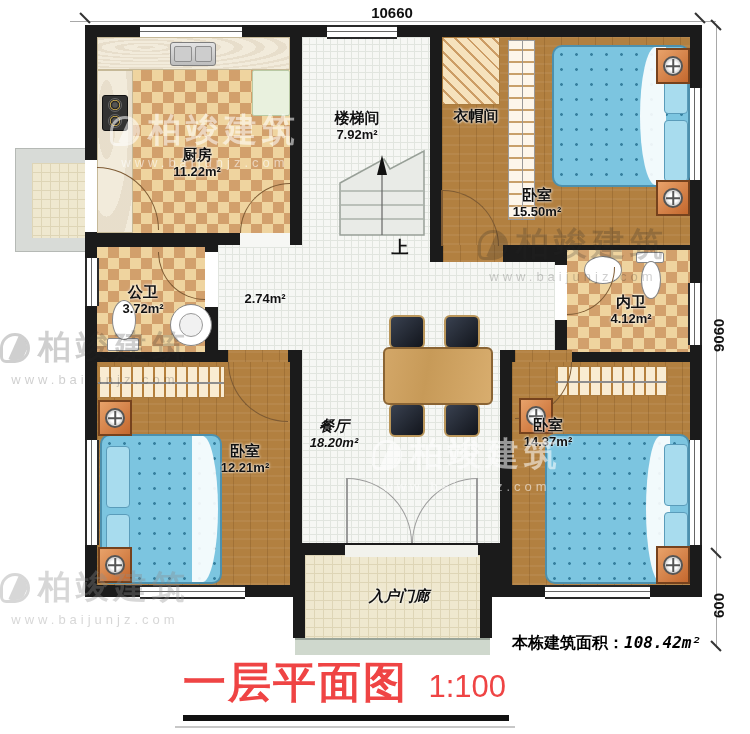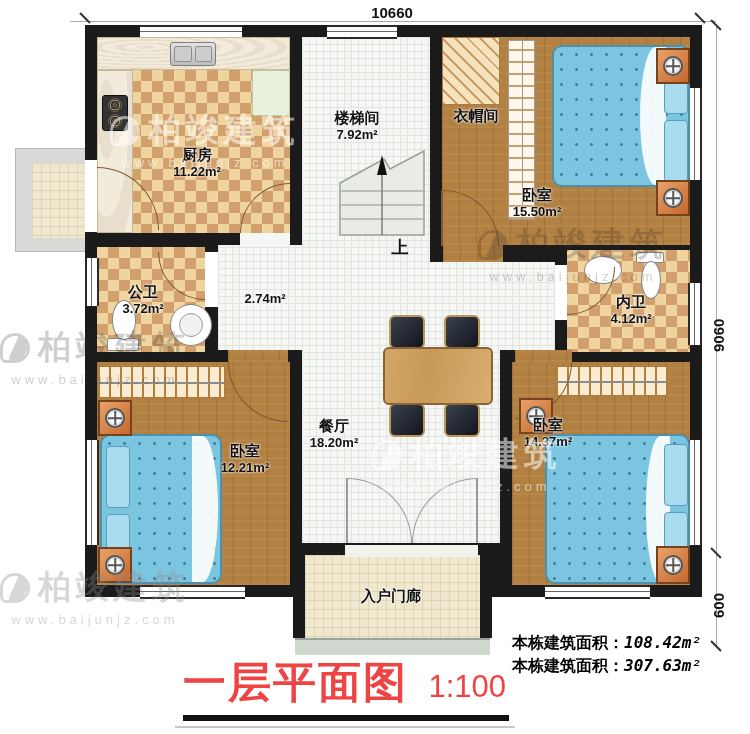--- a/index.html
+++ b/index.html
@@ -256,33 +256,33 @@
     <div class="nm">公卫</div>
     <div class="ar">3.72m²</div>
   </div>
   <div class="rlabel" style="left:265px;top:299px;">
     <div class="ar">2.74m²</div>
   </div>
   <div class="rlabel" style="left:631px;top:310px;">
     <div class="nm">内卫</div>
     <div class="ar">4.12m²</div>
   </div>
-  <div class="rlabel" style="left:334px;top:434px;">
+  <div class="rlabel" style="left:334px;top:434px;font-style:italic;">
     <div class="nm">餐厅</div>
     <div class="ar">18.20m²</div>
   </div>
   <div class="rlabel" style="left:245px;top:459px;">
     <div class="nm">卧室</div>
     <div class="ar">12.21m²</div>
   </div>
   <div class="rlabel" style="left:548px;top:433px;">
     <div class="nm">卧室</div>
     <div class="ar">14.37m²</div>
   </div>
-  <div class="rlabel" style="left:391px;top:596px;">
+  <div class="rlabel" style="left:399px;top:596px;font-style:italic;">
     <div class="nm">入户门廊</div>
   </div>
 
   <div class="wm wm-light" style="left:110px;top:108px;">
     <div class="wm-row">
         <span class="wm-logo"></span>
       <span class="wm-brand">柏竣建筑</span>
       </div>
     <div class="wm-url">www.baijunjz.com</div>
   </div>
@@ -317,16 +317,15 @@
 
   <div class="title-block" style="left:183px;top:654px;">
     <span style="font-size:43px;font-weight:bold;letter-spacing:2px;">一层平面图</span>
     <span style="font-size:31px;margin-left:16px;">1:100</span>
     <div style="margin-top:3px;height:6px;background:#111;width:326px;"></div>
     <div style="margin-top:5px;height:2px;background:#c7c7c7;width:340px;margin-left:-8px;"></div>
   </div>
 
   <div class="stats" style="left:512px;top:631px;">
     <div><span>本栋建筑面积：</span><span class="stat-v">108.42m²</span></div>
-    <div><span>本栋建筑面积：</span><span class="stat-v">307.63m²</span></div>
   </div>
 
 </div>
 
 </body></html>

